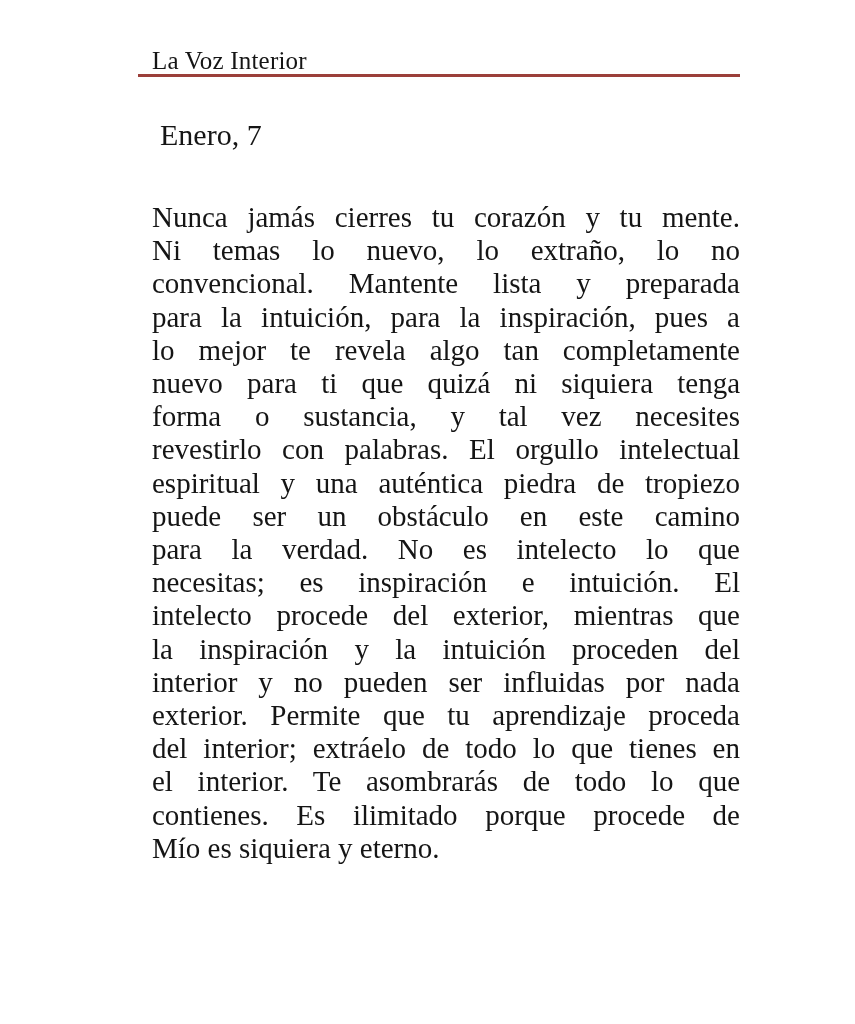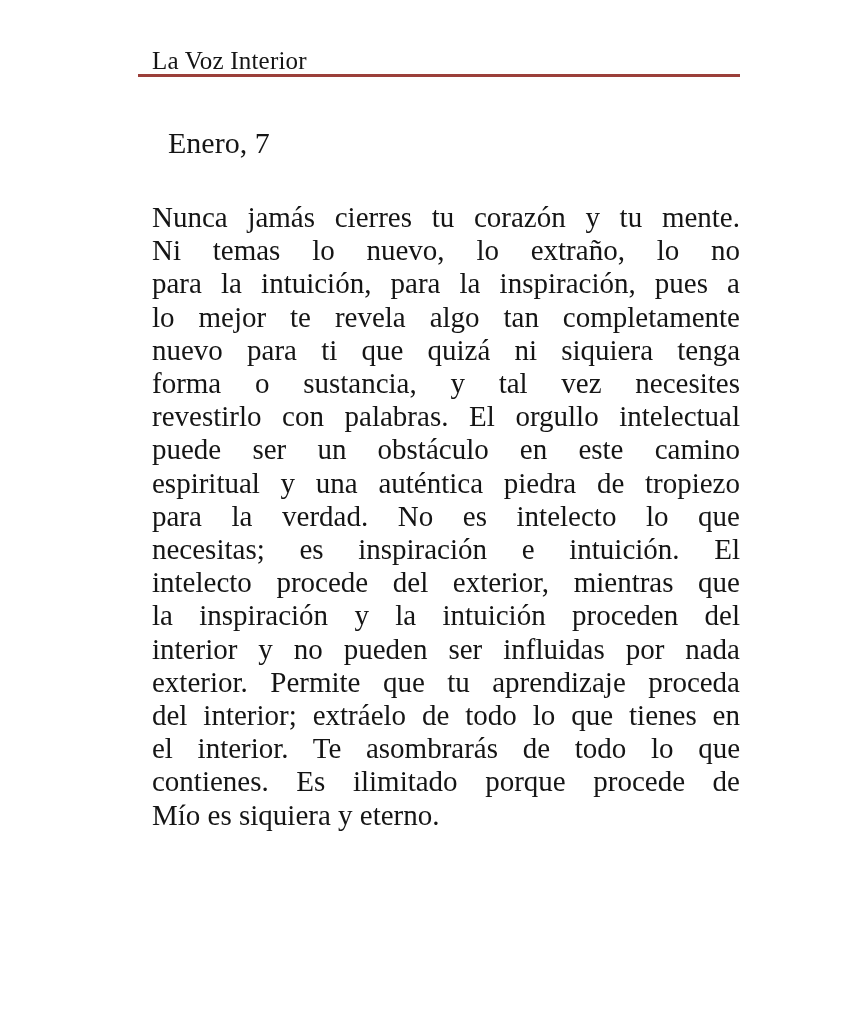--- a/index.html
+++ b/index.html
@@ -40,21 +40,21 @@
     left: 138px;
     width: 602px;
     height: 2.5px;
     border: none;
     margin: 0;
   }
   .date-heading {
     position: absolute;
     top: 111px;
     left: 152px;
-    margin: 16px;
+    margin: 8px;
     font-size: 30px;
     font-weight: normal;
     line-height: 32px;
   }
   .paragraph {
     position: absolute;
     top: 201px;
     left: 152px;
     width: 588px;
     font-size: 29px;
@@ -80,27 +80,28 @@
     <span class="running-title">La Voz Interior</span>
   </div>
 
   <hr class="header-rule" style="background: rgb(155, 63, 58);">
 
   <h2 class="date-heading">Enero, 7</h2>
 
   <div class="paragraph">
       <div class="line">Nunca jamás cierres tu corazón y tu mente.</div>
       <div class="line">Ni temas lo nuevo, lo extraño, lo no</div>
+      <div class="line">convencional. Mantente lista y preparada</div>
       <div class="line">para la intuición, para la inspiración, pues a</div>
       <div class="line">lo mejor te revela algo tan completamente</div>
       <div class="line">nuevo para ti que quizá ni siquiera tenga</div>
       <div class="line">forma o sustancia, y tal vez necesites</div>
       <div class="line">revestirlo con palabras. El orgullo intelectual</div>
+      <div class="line">espiritual y una auténtica piedra de tropiezo</div>
       <div class="line">puede ser un obstáculo en este camino</div>
-      <div class="line">espiritual y una auténtica piedra de tropiezo</div>
       <div class="line">para la verdad. No es intelecto lo que</div>
       <div class="line">necesitas; es inspiración e intuición. El</div>
       <div class="line">intelecto procede del exterior, mientras que</div>
       <div class="line">la inspiración y la intuición proceden del</div>
       <div class="line">interior y no pueden ser influidas por nada</div>
       <div class="line">exterior. Permite que tu aprendizaje proceda</div>
       <div class="line">del interior; extráelo de todo lo que tienes en</div>
       <div class="line">el interior. Te asombrarás de todo lo que</div>
       <div class="line">contienes. Es ilimitado porque procede de</div>
       <div class="line last">Mío es siquiera y eterno.</div>

